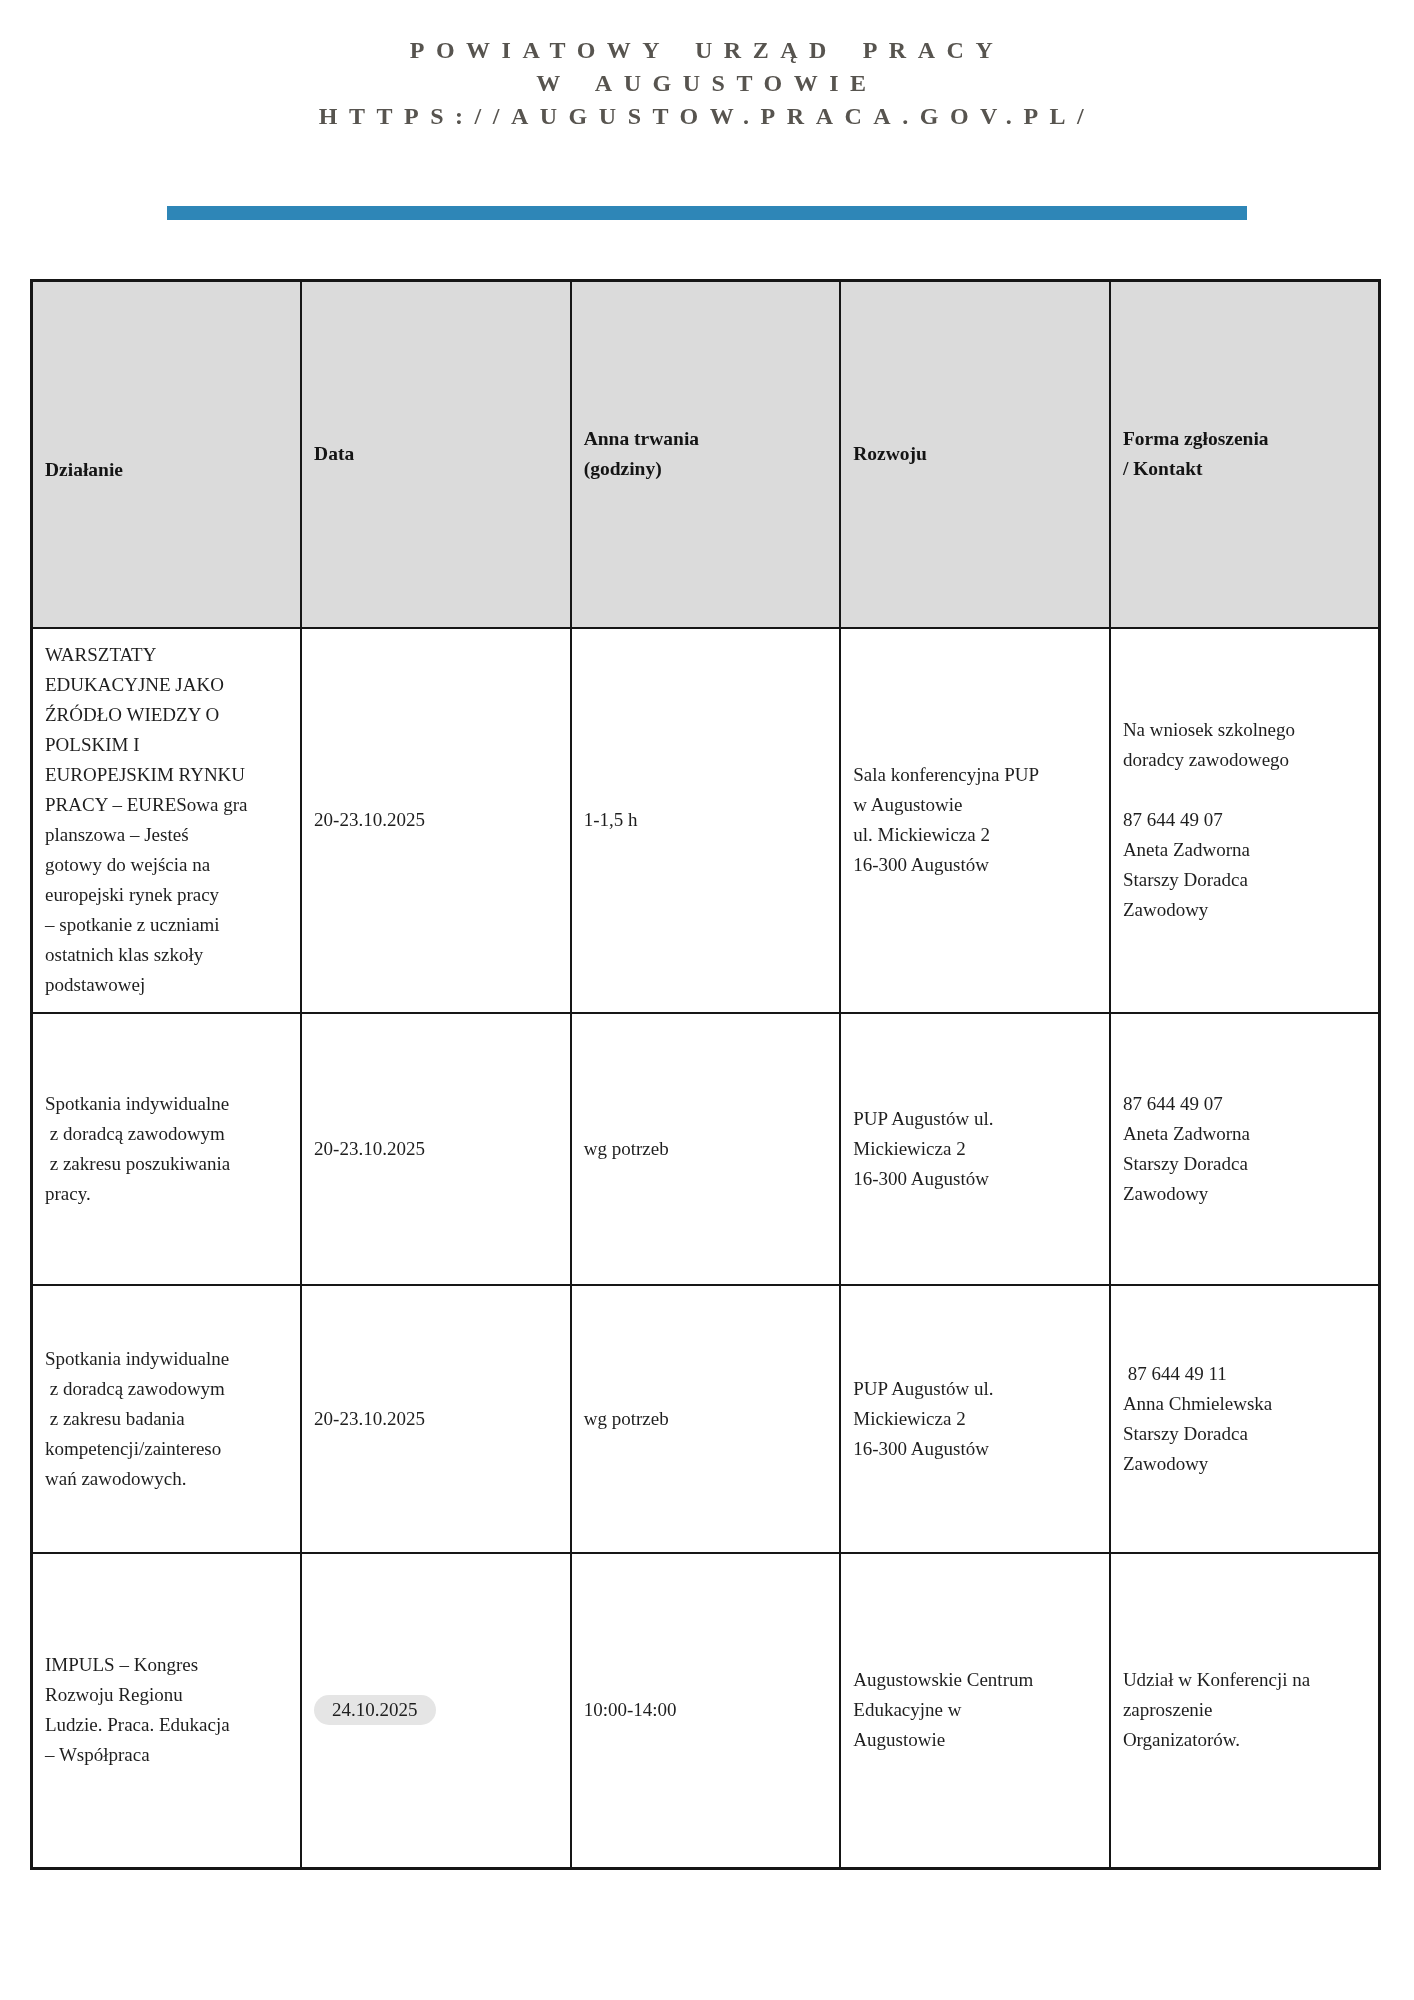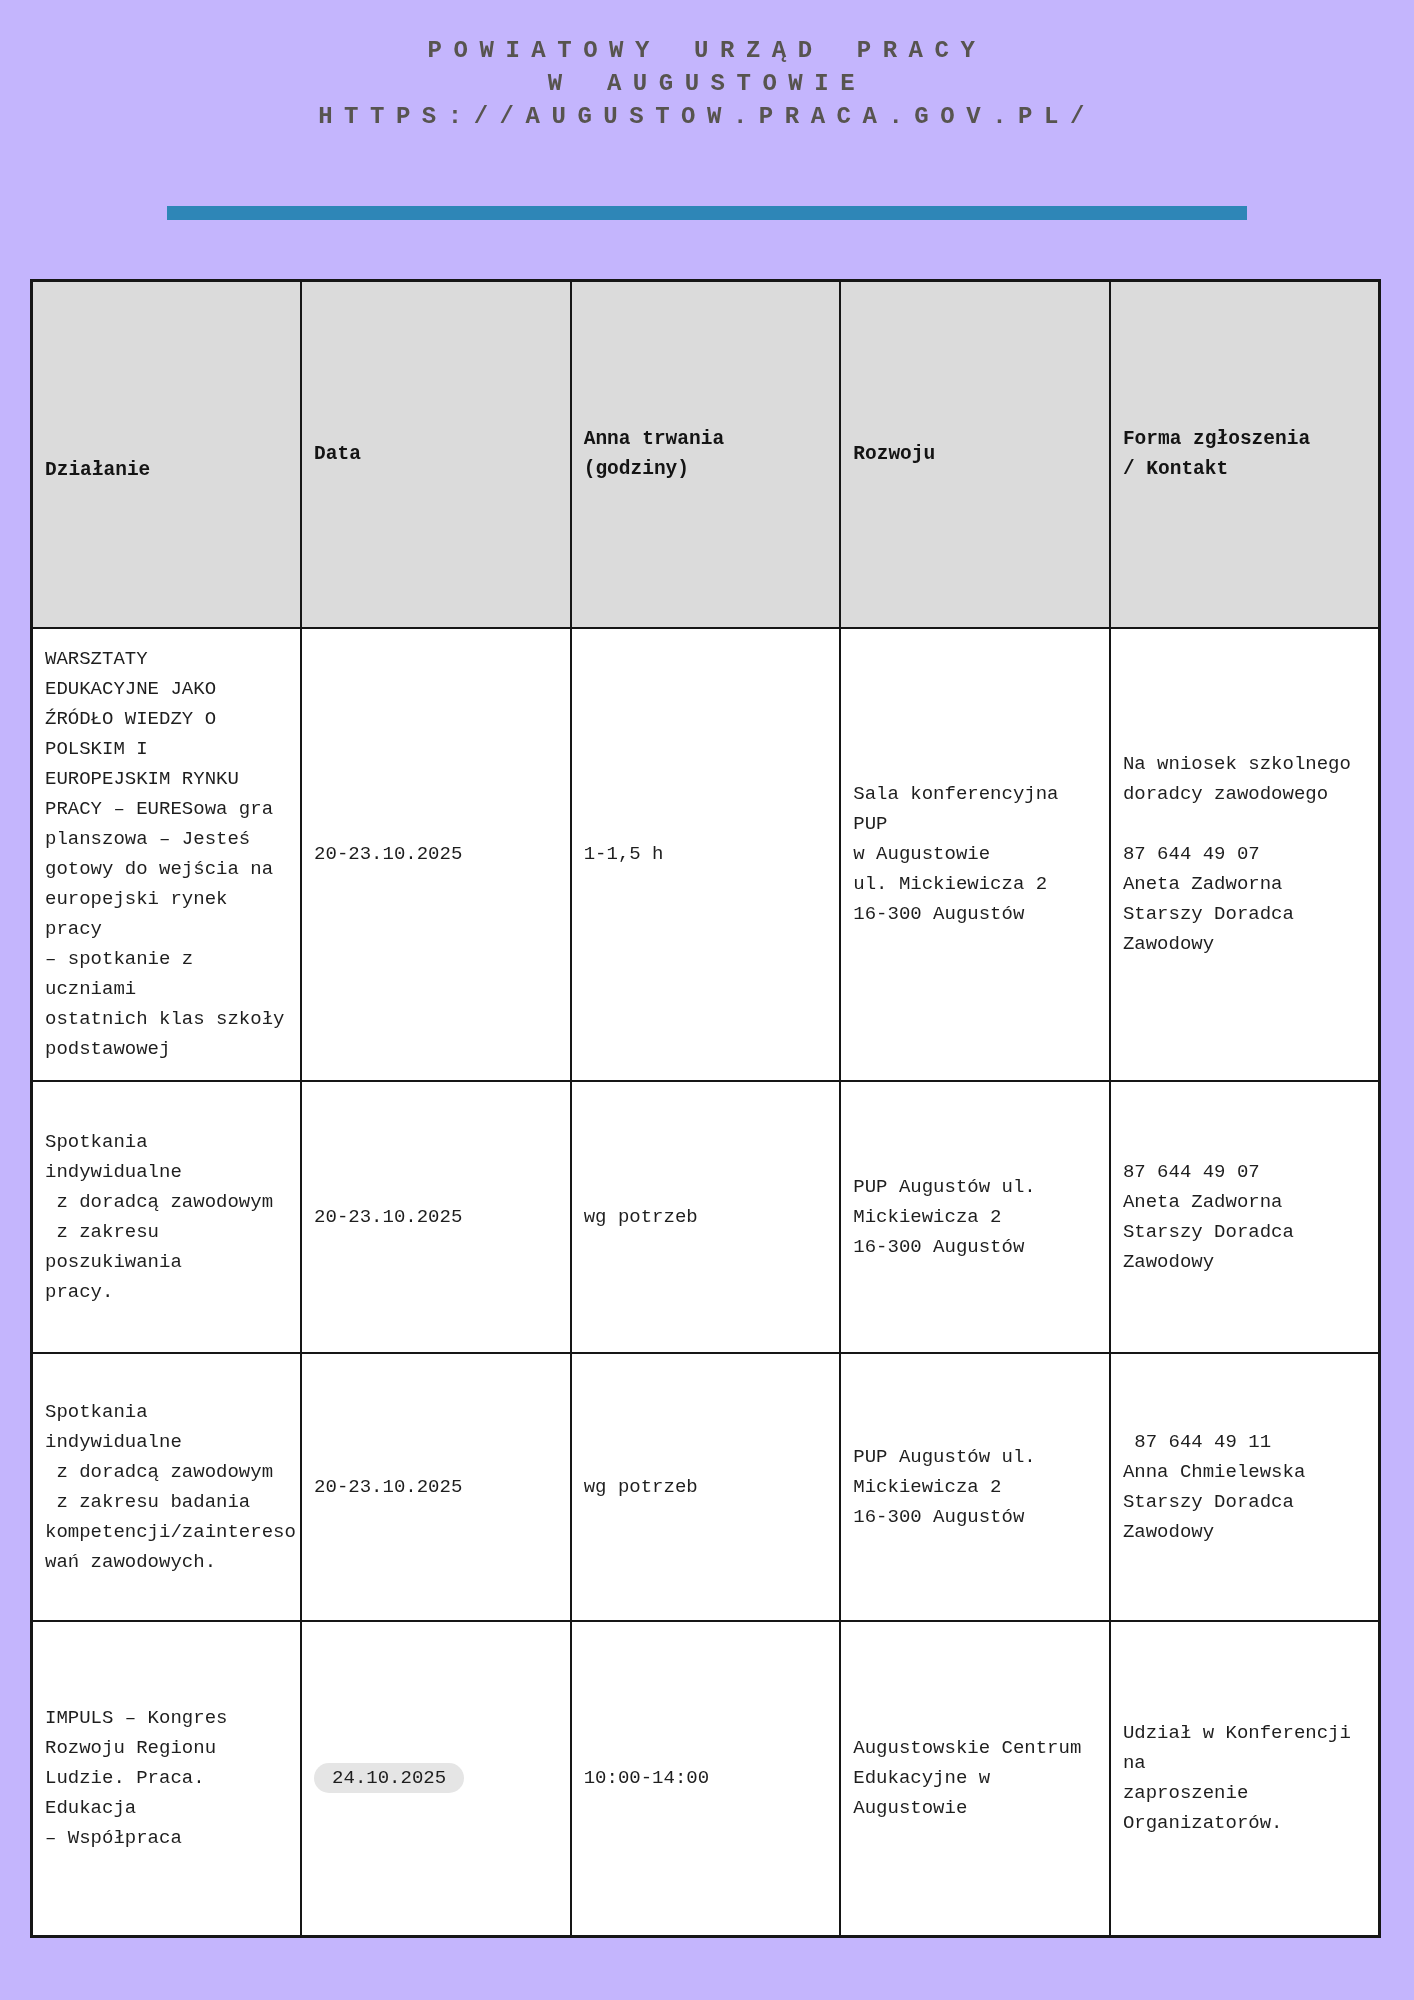--- a/index.html
+++ b/index.html
@@ -4,22 +4,22 @@
 <style>
   html, body {
     margin: 0;
     padding: 0;
     background: #FCD11E;
   }
   .page {
     position: relative;
     width: 1414px;
     height: 2000px;
-    background: #c4b5fd;
-    font-family: Liberation Mono, monospace;
+    background: #ffffff;
+    font-family: Liberation Serif, serif;
     overflow: hidden;
   }
   
   .org-header {
     padding-top: 34px;
     text-align: center;
     color: #57544F;
     font-weight: bold;
     font-size: 24px;
     line-height: 33px;
@@ -57,21 +57,21 @@
   }
   table.schedule th {
     background: #DBDBDB;
     font-weight: bold;
     font-size: 19.5px;
     color: #141414;
     white-space: pre-line;
   }
   table.schedule td { white-space: pre-wrap; }
   tr.header-row   { height: 347px; }
-  tr.row-0        { height: 453px; }
+  tr.row-0        { height: 385px; }
   tr.row-1        { height: 272px; }
   tr.row-2        { height: 268px; }
   tr.row-3        { height: 316px; }
   .offset-down {
     display: inline-block;
     transform: translateY(16px);
   }
   .pill {
     display: inline-block;
     background: #E5E5E5;

